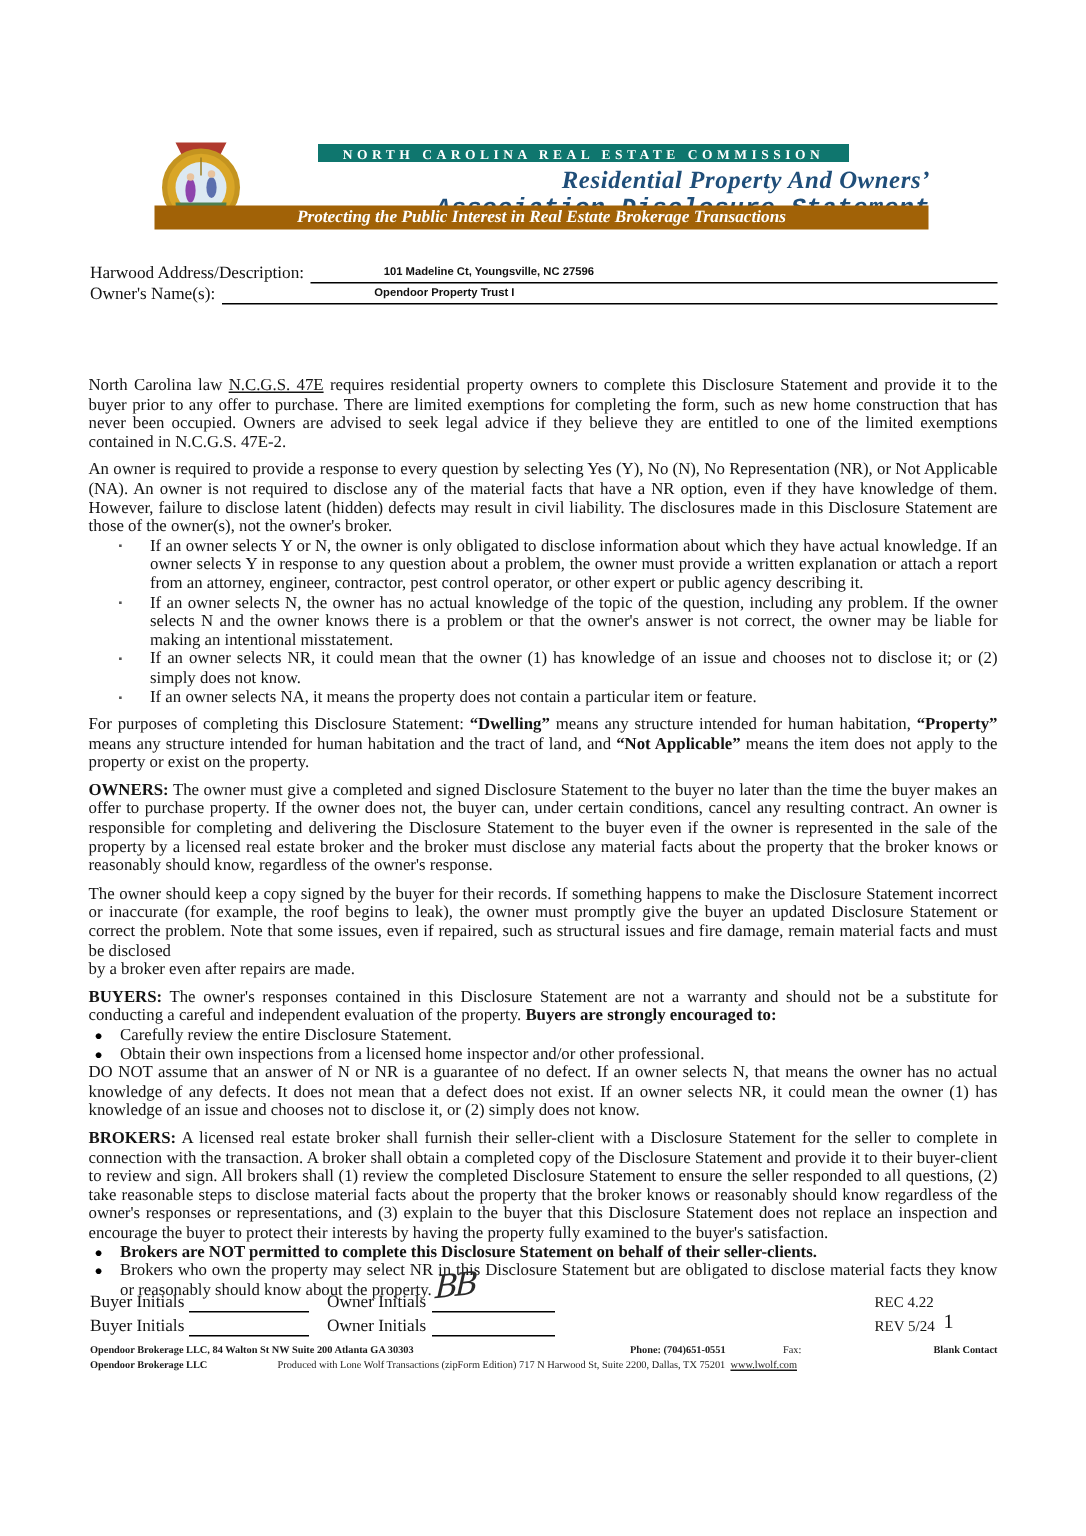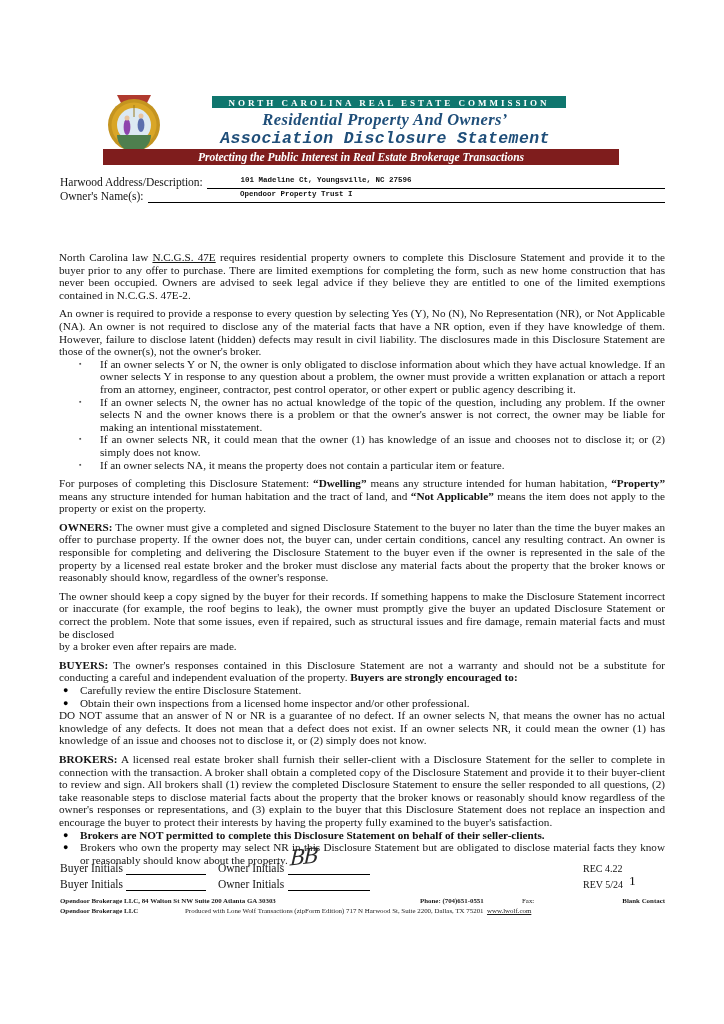--- a/index.html
+++ b/index.html
@@ -5,36 +5,36 @@
   html,body{margin:0;padding:0;background:#e8e8e8;}
   .page{position:relative;width:724px;height:1024px;background:#ffffff;margin:0 auto;
         font-family:"Liberation Serif", serif;color:#141414;overflow:hidden;}
 
   
   .seal{position:absolute;left:107px;top:91px;width:54px;height:62px;}
   .comm-bar{position:absolute;left:212px;top:96px;width:354px;height:11px;
             background:#0f766e;color:#ffffff;font-weight:bold;font-size:9px;
             letter-spacing:3px;text-align:center;line-height:12px;white-space:nowrap;
             font-family:"Liberation Serif", serif;overflow:hidden;padding-top:1px;}
-  .doc-title{position:absolute;left:150px;width:470px;text-align:center;
+  .doc-title{position:absolute;left:150px;width:470px;text-align:right;
              color:#1f4e79;font-weight:bold;font-style:italic;font-size:16.5px;
              font-family:"Liberation Serif", serif;letter-spacing:.4px;}
   .title1{top:110px;}
   .title2{top:129px;font-family:Liberation Mono, monospace;}
-  .banner{position:absolute;left:103px;top:149px;width:516px;height:16px;
-          background:#7f1d1d;color:#ffffff;font-weight:bold;font-style:italic;
+  .banner{position:absolute;left:103px;top:137px;width:516px;height:16px;
+          background:#a16207;color:#ffffff;font-weight:bold;font-style:italic;
           font-size:11.5px;text-align:center;line-height:16px;}
 
   
   .field-row{position:absolute;left:60px;width:605px;height:13px;display:flex;
              font-size:11.5px;line-height:13px;}
   .field-row .lbl{white-space:nowrap;padding-right:4px;}
   .field-line{flex:1;border-bottom:1px solid #000;position:relative;}
   .field-value{position:absolute;left:0;right:220px;text-align:center;bottom:1px;
-               font-family:Liberation Mono, monospace;font-weight:bold;font-size:7.5px;
+               font-family:Liberation Sans, sans-serif;font-weight:bold;font-size:7.5px;
                color:#111;}
 
   
   .body{position:absolute;left:59px;top:207px;width:606px;font-size:11.2px;
         line-height:12.6px;text-align:justify;margin-top:44px;}
   .body p{margin:0 0 6px 0;}
   .u{text-decoration:underline;}
   b{font-weight:bold;}
   ul.sq{list-style:none;margin:0 0 6px 0;padding:0;}
   ul.sq li{position:relative;padding-left:41px;}

